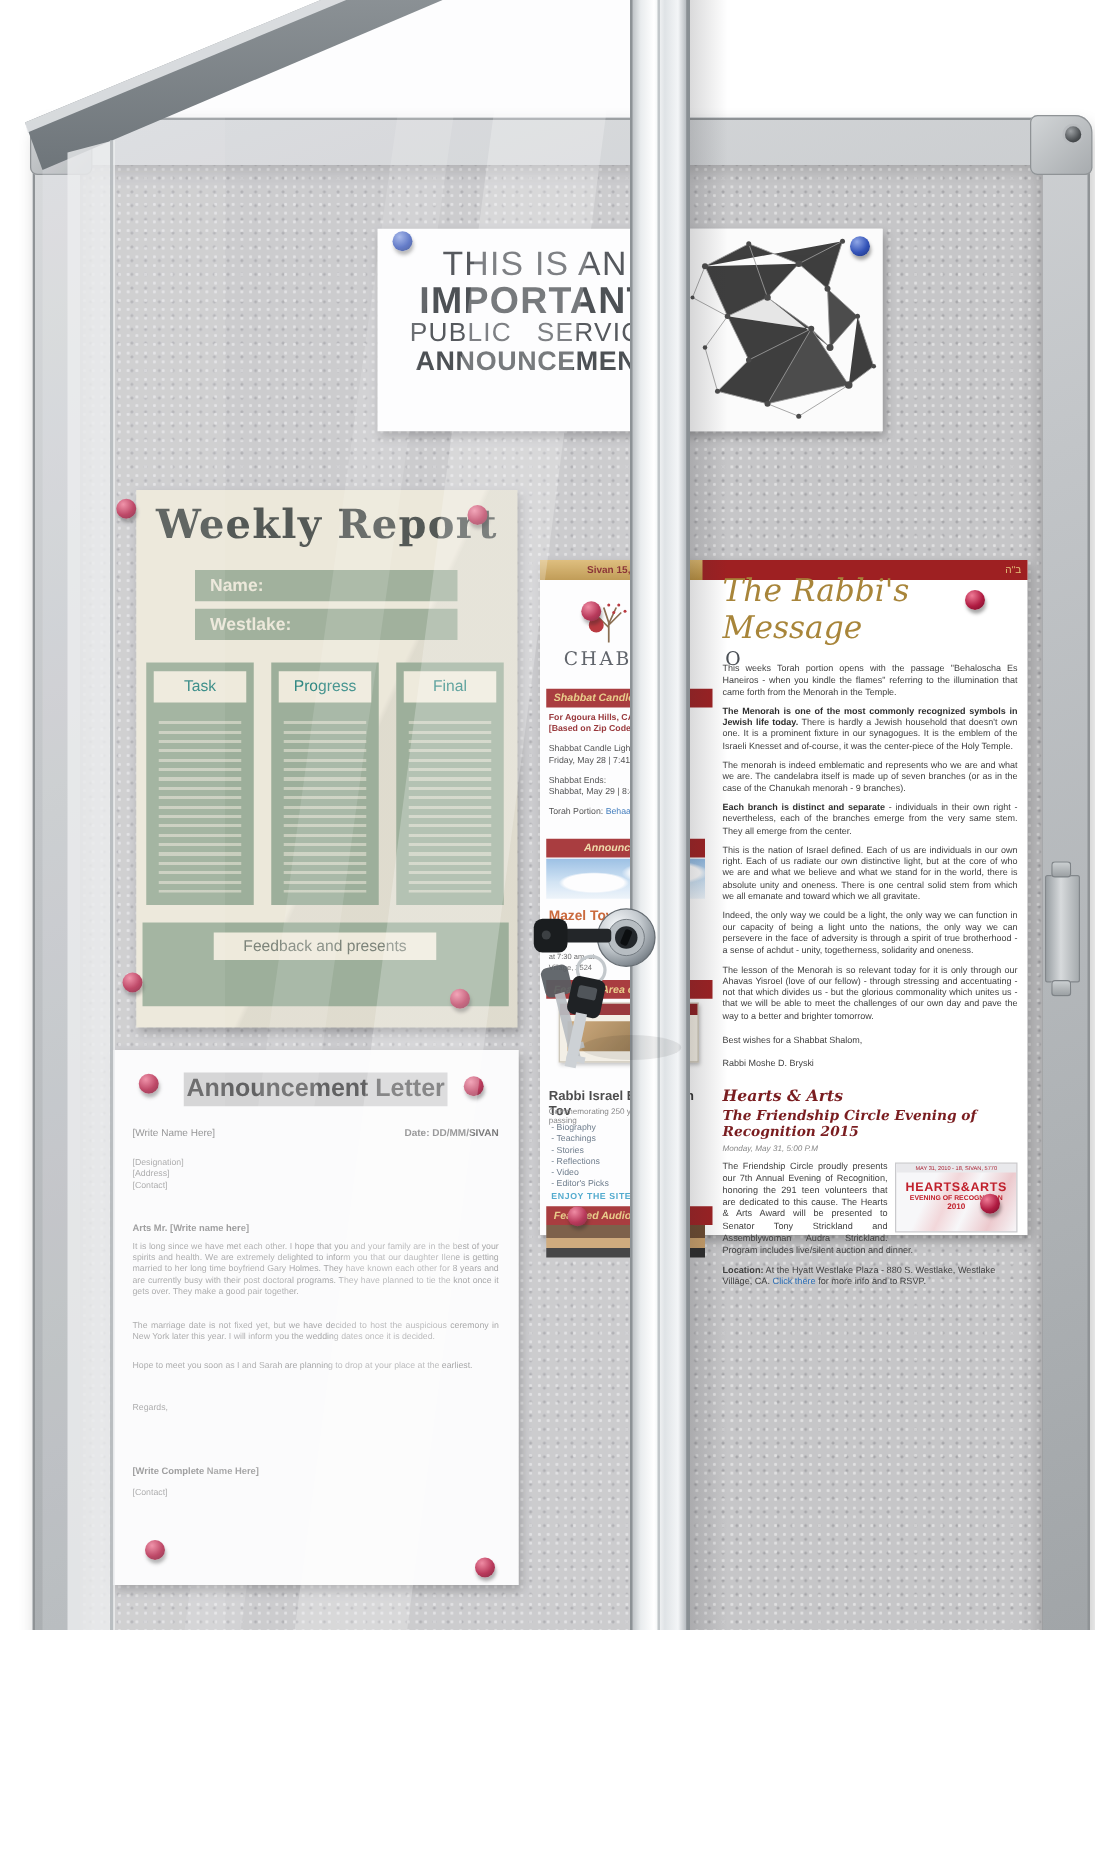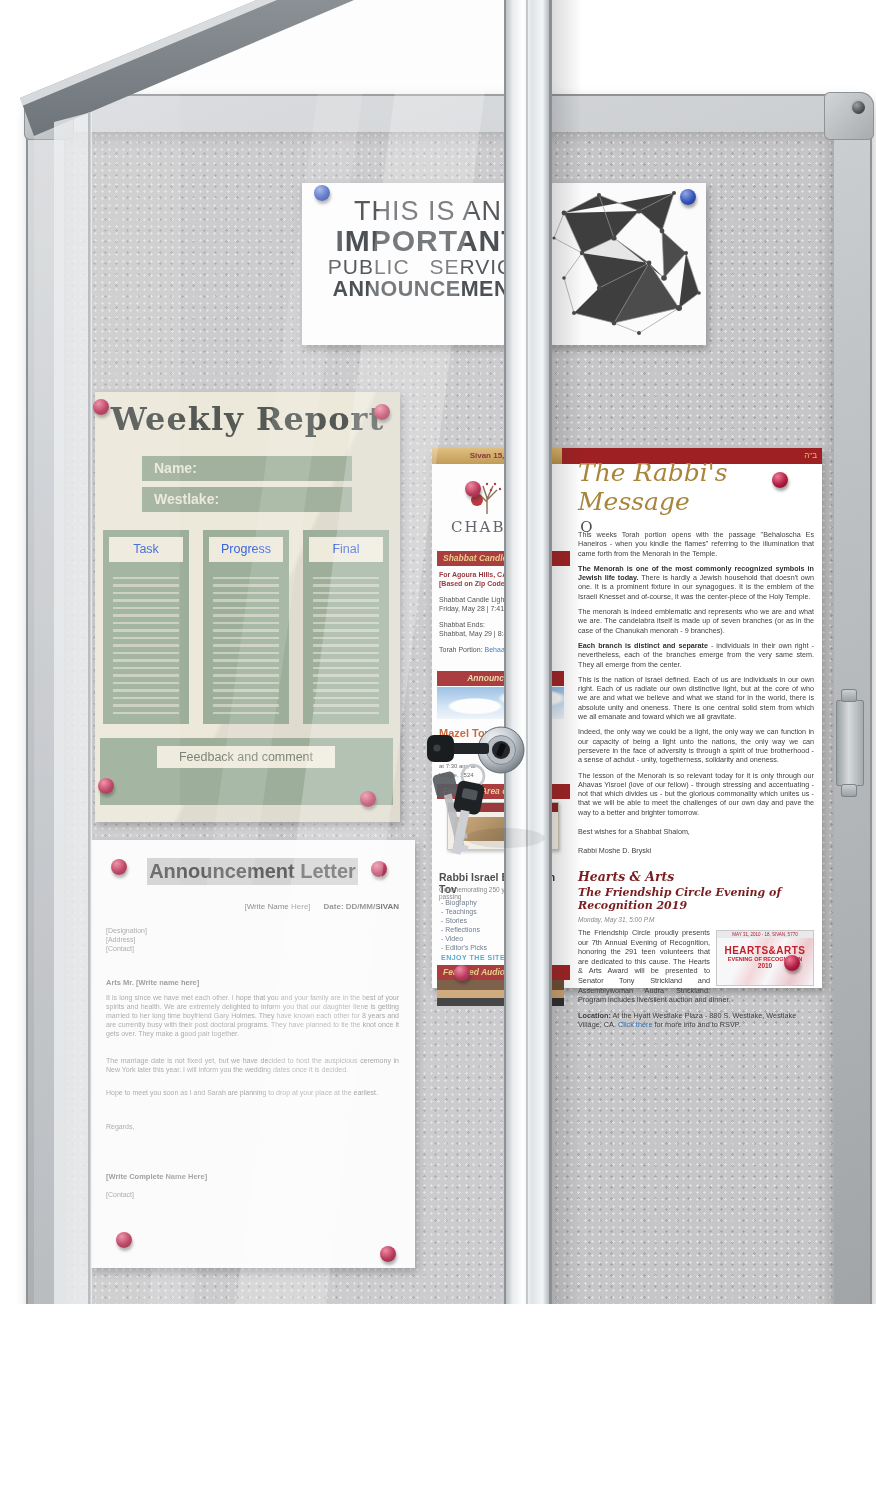--- a/index.html
+++ b/index.html
@@ -35,40 +35,40 @@
   .paper{position:absolute;box-shadow:2px 4px 8px rgba(0,0,0,.28);}
   
   .psa{left:302px;top:183px;width:404px;height:162px;background:#fff;}
   .psa-text{position:absolute;left:0;top:14px;width:252px;text-align:center;color:#3d4145;line-height:1.04;}
   .psa-l1{font-size:27px;letter-spacing:1px;font-weight:400;}
   .psa-l2{font-size:30px;font-weight:700;letter-spacing:1px;color:#33373b;}
   .psa-l3{font-size:21px;word-spacing:13px;letter-spacing:1px;}
   .psa-l4{font-size:21.5px;font-weight:700;letter-spacing:.5px;color:#33373b;}
   .plexus{position:absolute;right:0;top:0;width:162px;height:162px;background:#fbfbfb;}
   
-  .weekly{left:95px;top:392px;width:305px;height:430px;background:#ece7d6;
+  .weekly{left:109px;top:392px;width:305px;height:430px;background:#ece7d6;
           background-image:linear-gradient(115deg,rgba(0,0,0,0) 55%,rgba(90,90,80,.10) 56%,rgba(90,90,80,.10) 100%);}
   .wr-title{position:absolute;left:0;top:8px;width:100%;text-align:center;
             font-family:"DejaVu Serif",serif;font-weight:700;font-size:32px;color:#3b403c;letter-spacing:1px;}
   .wr-bar{position:absolute;left:47px;width:210px;height:25px;background:#94a78f;
           color:#ece7d6;font-size:14px;font-weight:600;line-height:25px;padding-left:12px;box-sizing:border-box;}
   .wr-name{top:64px;} .wr-pos{top:95px;}
   .wr-col{position:absolute;top:138px;width:86px;height:194px;background:#90a58c;}
   .wr-col .hd{position:absolute;left:6px;right:6px;top:7px;height:25px;background:#eee9d8;
-              font-size:12.5px;color:#1d4ed8;text-align:center;line-height:25px;}
+              font-size:12.5px;color:#0f766e;text-align:center;line-height:25px;}
   .wr-col .lines{position:absolute;left:10px;right:10px;top:42px;bottom:10px;
         background:repeating-linear-gradient(180deg,transparent 0 5px,rgba(236,231,214,.55) 5px 7.5px);}
   .wr-feed{position:absolute;left:5px;top:346px;width:293px;height:67px;background:#90a58c;}
   .wr-feed .hd{position:absolute;left:57px;top:8px;width:178px;height:22px;background:#eee9d8;
                font-size:12.5px;color:#6a7366;text-align:center;line-height:22px;}
   
   .letter{left:90px;top:840px;width:325px;height:428px;background:#fdfdfd;color:#999;}
   .al-title-row{position:absolute;top:18px;width:100%;text-align:center;}
   .al-title{display:inline-block;background:#cfcfcf;color:#4b4b4b;font-weight:700;font-size:20px;padding:2px 2px;}
-  .al-row{position:absolute;left:16px;right:16px;top:62px;display:flex;justify-content:flex-end;
+  .al-row{position:absolute;left:16px;right:16px;top:62px;display:flex;justify-content:space-between;
           font-size:8px;color:#7e7e7e;gap:13px;}
   .al-date{color:#676767;font-weight:600;}
   .al-block{position:absolute;left:16px;right:16px;font-size:7px;line-height:9px;color:#9b9b9b;}
   .al-addr{top:86px;}
   .al-sal{top:138px;color:#8a8a8a;font-weight:600;font-size:7.5px;}
   .al-p1{top:153px;text-align:justify;}
   .al-p2{top:216px;text-align:justify;}
   .al-p3{top:248px;}
   .al-reg{top:282px;}
   .al-sig{top:332px;font-weight:700;color:#8a8a8a;font-size:7.5px;}
@@ -204,21 +204,21 @@
     </div>
     <div class="wr-col" style="left:208px;">
       <div class="hd">Final</div>
       <div class="lines"></div>
     </div>
     <div class="wr-col" style="left:108px;">
       <div class="hd">Progress</div>
       <div class="lines"></div>
     </div>
     <div class="wr-feed">
-      <div class="hd">Feedback and comment</div>
+      <div class="hd">Feedback and presents</div>
     </div>
   </div>
 
   <div class="paper letter">
     <div class="al-title-row"><span class="al-title">Announcement Letter</span></div>
     <div class="al-row">
       <span>[Write Name Here]</span>
       <span class="al-date">Date: DD/MM/SIVAN</span>
     </div>
     <div class="al-block al-addr">
@@ -300,21 +300,21 @@
       <p class="rm-p"><b>The Menorah is one of the most commonly recognized symbols in Jewish life today.</b><span> There is hardly a Jewish household that doesn't own one. It is a prominent fixture in our synagogues. It is the emblem of the Israeli Knesset and of-course, it was the center-piece of the Holy Temple.</span></p>
       <p class="rm-p">The menorah is indeed emblematic and represents who we are and what we are. The candelabra itself is made up of seven branches (or as in the case of the Chanukah menorah - 9 branches).</p>
       <p class="rm-p"><b>Each branch is distinct and separate</b><span> - individuals in their own right - nevertheless, each of the branches emerge from the very same stem. They all emerge from the center.</span></p>
       <p class="rm-p">This is the nation of Israel defined. Each of us are individuals in our own right. Each of us radiate our own distinctive light, but at the core of who we are and what we believe and what we stand for in the world, there is absolute unity and oneness. There is one central solid stem from which we all emanate and toward which we all gravitate.</p>
       <p class="rm-p">Indeed, the only way we could be a light, the only way we can function in our capacity of being a light unto the nations, the only way we can persevere in the face of adversity is through a spirit of true brotherhood - a sense of achdut - unity, togetherness, solidarity and oneness.</p>
       <p class="rm-p">The lesson of the Menorah is so relevant today for it is only through our Ahavas Yisroel (love of our fellow) - through stressing and accentuating - not that which divides us - but the glorious commonality which unites us - that we will be able to meet the challenges of our own day and pave the way to a better and brighter tomorrow.</p>
       <div class="rm-sig">Best wishes for a Shabbat Shalom,</div>
       <div class="rm-sig">Rabbi Moshe D. Bryski</div>
 
       <div class="ha-title">Hearts &amp; Arts</div>
-      <div class="ha-sub">The Friendship Circle Evening of Recognition 2019</div>
+      <div class="ha-sub">The Friendship Circle Evening of Recognition 2015</div>
       <div class="ha-date">Monday, May 31, 5:00 P.M</div>
       <div class="ha-badge">
         <div class="bt">MAY 31, 2010 - 18, SIVAN, 5770</div>
         <div class="b1">HEARTS&amp;ARTS</div>
         <div class="b2">EVENING OF RECOGNITION</div>
         <div class="b3">2010</div>
       </div>
       <div class="ha-body">The Friendship Circle proudly presents our 7th Annual Evening of Recognition, honoring the 291 teen volunteers that are dedicated to this cause. The Hearts &amp; Arts Award will be presented to Senator Tony Strickland and Assemblywoman Audra Strickland. Program includes live/silent auction and dinner.</div>
       <div class="ha-loc">
         <b>Location:</b><span> At the Hyatt Westlake Plaza - 880 S. Westlake, Westlake Village, CA. </span><span class="lnk">Click there</span><span> for more info and to RSVP.</span>

